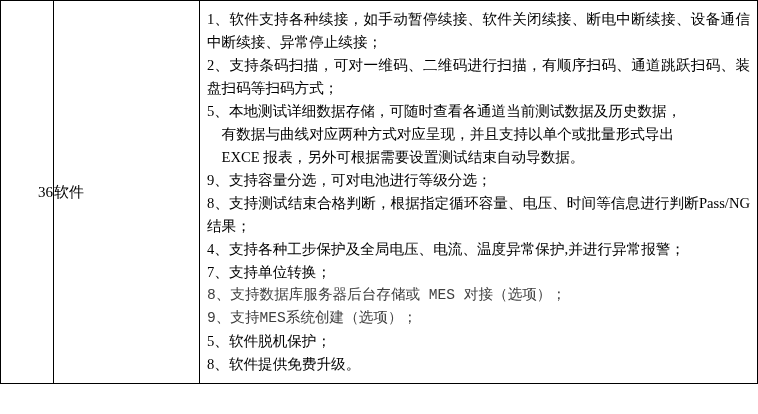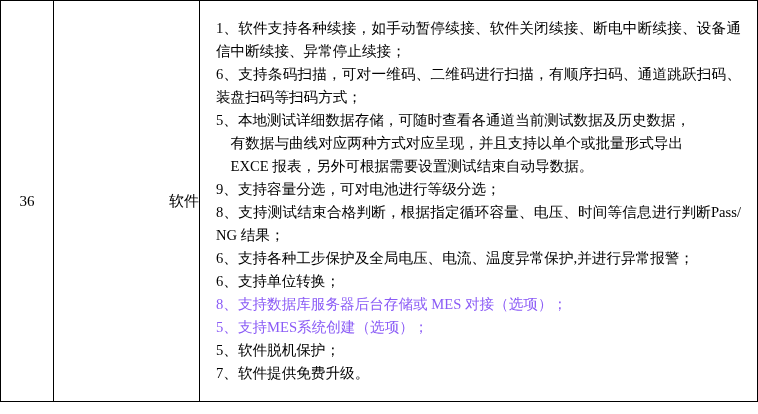--- a/index.html
+++ b/index.html
@@ -24,75 +24,76 @@
     width: 756px;
     table-layout: fixed;
   }
   table.spec-table td {
     border: 1px solid #000000;
     vertical-align: middle;
     padding: 0;
   }
   td.col-index {
     width: 52px;
-    text-align: center;
+    text-align: right;
     font-size: 15px;
     font-family: "Liberation Serif", serif;
   }
   td.col-name {
     width: 145px;
-    text-align: right;
+    text-align: left;
     font-size: 15px;
     font-family: "Liberation Serif", serif;
   }
   td.col-desc {
     width: 557px;
     vertical-align: top;
     padding: 4px 5px 4px 6px;
   }
   .desc-list {
-    margin: 16px;
+    margin: 7px;
     padding: 0;
     list-style: none;
   }
   .desc-item {
     font-size: 14.6px;
     line-height: 23px;
     font-family: "Liberation Serif", serif;
     color: #000000;
     text-align: justify;
     white-space: pre-wrap;
     word-break: break-all;
   }
   .desc-item.blue {
-    color: #8b5cf6;
+    color: #404040;
+    font-family: Liberation Mono, monospace;
   }
 </style>
 </head>
 <body>
 
 <div class="table-wrap">
   <table class="spec-table">
     <tbody>
       <tr>
         <td class="col-index">36</td>
         <td class="col-name">软件</td>
         <td class="col-desc">
           <ul class="desc-list">
             <li class="desc-item">1、软件支持各种续接，如手动暂停续接、软件关闭续接、断电中断续接、设备通信中断续接、异常停止续接；</li>
-            <li class="desc-item">6、支持条码扫描，可对一维码、二维码进行扫描，有顺序扫码、通道跳跃扫码、装盘扫码等扫码方式；</li>
+            <li class="desc-item">2、支持条码扫描，可对一维码、二维码进行扫描，有顺序扫码、通道跳跃扫码、装盘扫码等扫码方式；</li>
             <li class="desc-item">5、本地测试详细数据存储，可随时查看各通道当前测试数据及历史数据，
     有数据与曲线对应两种方式对应呈现，并且支持以单个或批量形式导出
     EXCE 报表，另外可根据需要设置测试结束自动导数据。</li>
             <li class="desc-item">9、支持容量分选，可对电池进行等级分选；</li>
             <li class="desc-item">8、支持测试结束合格判断，根据指定循环容量、电压、时间等信息进行判断Pass/NG 结果；</li>
-            <li class="desc-item">6、支持各种工步保护及全局电压、电流、温度异常保护,并进行异常报警；</li>
-            <li class="desc-item">6、支持单位转换；</li>
+            <li class="desc-item">4、支持各种工步保护及全局电压、电流、温度异常保护,并进行异常报警；</li>
+            <li class="desc-item">7、支持单位转换；</li>
             <li class="desc-item blue">8、支持数据库服务器后台存储或 MES 对接（选项）；</li>
-            <li class="desc-item blue">5、支持MES系统创建（选项）；</li>
+            <li class="desc-item blue">9、支持MES系统创建（选项）；</li>
             <li class="desc-item">5、软件脱机保护；</li>
-            <li class="desc-item">7、软件提供免费升级。</li>
+            <li class="desc-item">8、软件提供免费升级。</li>
           </ul>
         </td>
       </tr>
     </tbody>
   </table>
 </div>
 
 </body></html>

